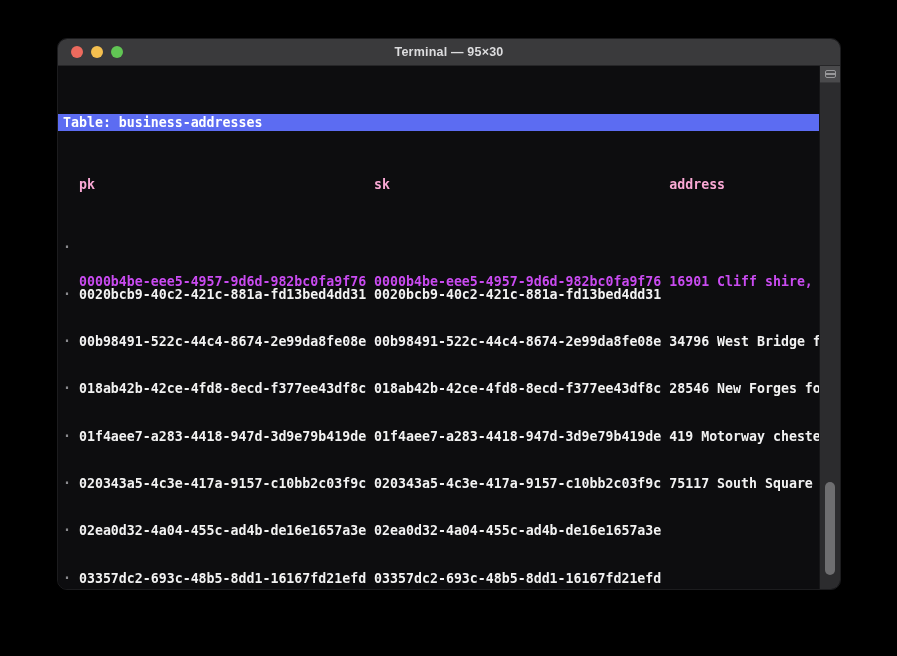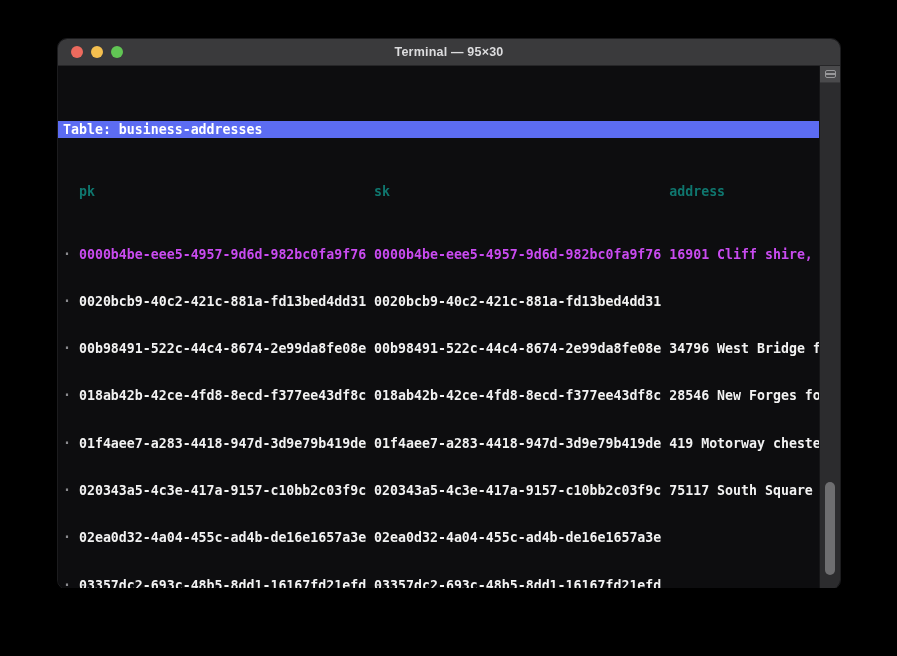--- a/index.html
+++ b/index.html
@@ -1,16 +1,16 @@
 <!DOCTYPE html>
 <html><head>
 <meta charset="utf-8">
 <style>
   html,body{margin:0;padding:0;background:#000;}
-  .stage{position:relative;width:897px;height:588px;background:#000;overflow:hidden;}
+  .stage{position:relative;width:897px;height:656px;background:#000;overflow:hidden;}
 
   .window{
     position:absolute;left:57px;top:38px;width:784px;height:552px;
     border-radius:10px;overflow:hidden;background:#0d0d0f;
     box-shadow:0 14px 40px rgba(0,0,0,.7);
     border:1px solid #1c1c1e;
     box-sizing:border-box;
   }
   .titlebar{
     position:relative;height:26px;background:#3a3a3c;
@@ -22,32 +22,32 @@
   }
   .lights{position:absolute;left:13px;top:0;height:100%;display:flex;align-items:center;gap:8px;}
   .light{width:12px;height:12px;border-radius:50%;}
   .light.red{background:#ec6a5e;}
   .light.yellow{background:#f4bf4f;}
   .light.green{background:#61c554;}
 
   .content{display:flex;height:calc(100% - 27px);}
   .screen{
     position:relative;flex:1;overflow:hidden;background:#0d0d0f;
-    padding-top:10px;
+    padding-top:3px;
     font:700 13.25px "DejaVu Sans Mono",monospace;
     color:#f2f2f2;white-space:pre;
   }
   .trow{position:relative;height:17.3px;line-height:17.3px;}
   .trow span{position:absolute;top:0;}
   .bullet{left:5px;color:#8a8a8e;}
   .c-pk{left:calc(5px + 2ch);}
   .c-sk{left:calc(5px + 39ch);}
   .c-addr{left:calc(5px + 76ch);}
-  .hdr{color:#0f766e;font-weight:700;}
-  .selected .c-pk,.selected .c-sk,.selected .c-addr{color:#c94bf0;}
+  .hdr{color:#f9a8d4;font-weight:700;}
+  .selected .c-pk,.selected .c-sk,.selected .c-addr{color:#c94bf0;margin-top:34px;}
 
   .bar-blue{background:#5c6cf2;color:#ffffff;}
   .bar-blue span{position:absolute;left:5px;}
 
   .scrollbar{
     position:relative;width:21px;background:#2c2c2e;border-left:1px solid #161618;
     box-sizing:border-box;flex:none;
   }
   .split-btn{
     position:absolute;top:0;left:0;right:0;height:16px;background:#4a4a4c;

